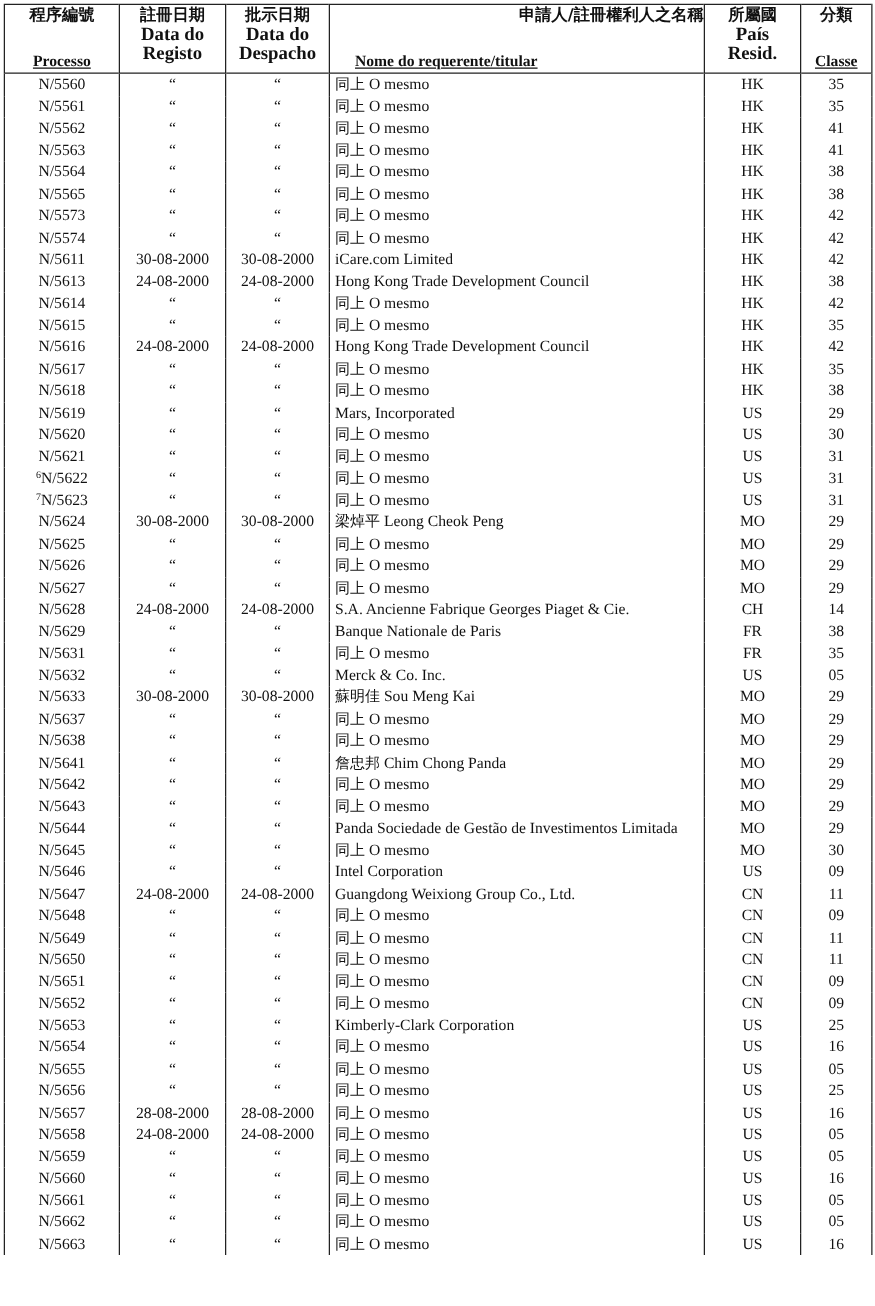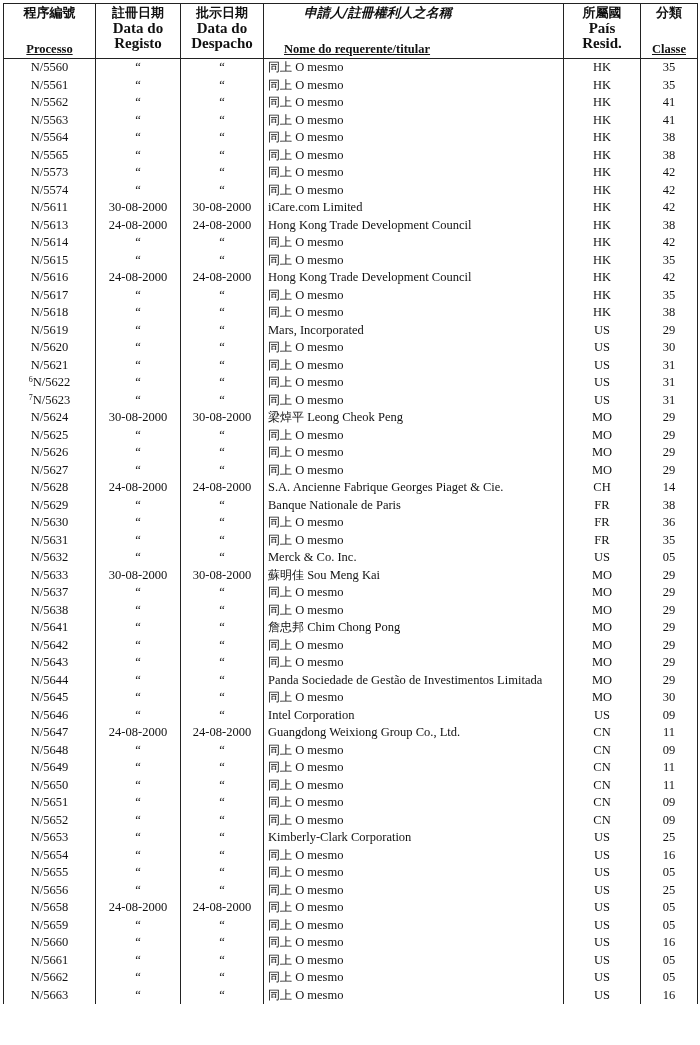--- a/index.html
+++ b/index.html
@@ -7,21 +7,21 @@
   .page { position:relative; width:700px; height:1045px; }
   table { position:absolute; left:3px; top:3px; border-collapse:collapse; table-layout:fixed; width:694px; }
   col.c1 { width:92px; } col.c2 { width:85px; } col.c3 { width:83px; } col.c4 { width:300px; } col.c5 { width:77px; } col.c6 { width:57px; }
   th, td { border-left:1.5px solid #222; border-right:1.5px solid #222; padding:0; font-size:12.5px; line-height:17.5px; height:17.5px; vertical-align:top; white-space:nowrap; overflow:visible; }
   thead tr { border-top:1.5px solid #222; border-bottom:1.5px solid #222; }
   thead th { height:54px; font-weight:bold; vertical-align:top; text-align:center; position:relative; }
   .hzh { display:block; font-size:13px; line-height:17px; font-family:"DejaVu Sans",sans-serif; font-weight:bold; }
   .hpt { display:block; font-size:15px; line-height:15px; }
   .hpt2 { position:absolute; left:0; right:0; bottom:1px; font-size:12.5px; line-height:15px;text-decoration:underline; }
   th.name { text-align:left; }
-  th.name .hzh { text-align:left; padding-left:40px;font-style:italic; }
+  th.name .hzh { text-align:right; padding-left:40px; }
   th.name .hpt2 { text-align:left; padding-left:20px; }
   td { text-align:center; }
   td.name { text-align:left; padding-left:4px; white-space:normal; }
   td.name.wrap { text-align:justify; text-align-last:left; line-height:17.5px; padding-right:20px; }
   .zh { font-family:"DejaVu Sans",sans-serif; font-size:12px; }
   sup { font-size:8px; line-height:0; vertical-align:4px; }
   tbody tr:last-child td { border-bottom:none; }
 </style>
 </head>
 <body>
@@ -270,28 +270,20 @@
         </tr>
         <tr>
           <td><span>N/5629</span></td>
           <td>“</td>
           <td>“</td>
           <td class="name"><span>Banque Nationale de Paris</span></td>
           <td>FR</td>
           <td>38</td>
         </tr>
         <tr>
-          <td><span>N/5630</span></td>
-          <td>“</td>
-          <td>“</td>
-          <td class="name"><span class="zh">同上</span> <span>O mesmo</span></td>
-          <td>FR</td>
-          <td>36</td>
-        </tr>
-        <tr>
           <td><span>N/5631</span></td>
           <td>“</td>
           <td>“</td>
           <td class="name"><span class="zh">同上</span> <span>O mesmo</span></td>
           <td>FR</td>
           <td>35</td>
         </tr>
         <tr>
           <td><span>N/5632</span></td>
           <td>“</td>
@@ -321,21 +313,21 @@
           <td>“</td>
           <td>“</td>
           <td class="name"><span class="zh">同上</span> <span>O mesmo</span></td>
           <td>MO</td>
           <td>29</td>
         </tr>
         <tr>
           <td><span>N/5641</span></td>
           <td>“</td>
           <td>“</td>
-          <td class="name"><span class="zh">詹忠邦</span> <span>Chim Chong Pong</span></td>
+          <td class="name"><span class="zh">詹忠邦</span> <span>Chim Chong Panda</span></td>
           <td>MO</td>
           <td>29</td>
         </tr>
         <tr>
           <td><span>N/5642</span></td>
           <td>“</td>
           <td>“</td>
           <td class="name"><span class="zh">同上</span> <span>O mesmo</span></td>
           <td>MO</td>
           <td>29</td>
@@ -444,20 +436,28 @@
           <td>US</td>
           <td>05</td>
         </tr>
         <tr>
           <td><span>N/5656</span></td>
           <td>“</td>
           <td>“</td>
           <td class="name"><span class="zh">同上</span> <span>O mesmo</span></td>
           <td>US</td>
           <td>25</td>
+        </tr>
+        <tr>
+          <td><span>N/5657</span></td>
+          <td>28-08-2000</td>
+          <td>28-08-2000</td>
+          <td class="name"><span class="zh">同上</span> <span>O mesmo</span></td>
+          <td>US</td>
+          <td>16</td>
         </tr>
         <tr>
           <td><span>N/5658</span></td>
           <td>24-08-2000</td>
           <td>24-08-2000</td>
           <td class="name"><span class="zh">同上</span> <span>O mesmo</span></td>
           <td>US</td>
           <td>05</td>
         </tr>
         <tr>

